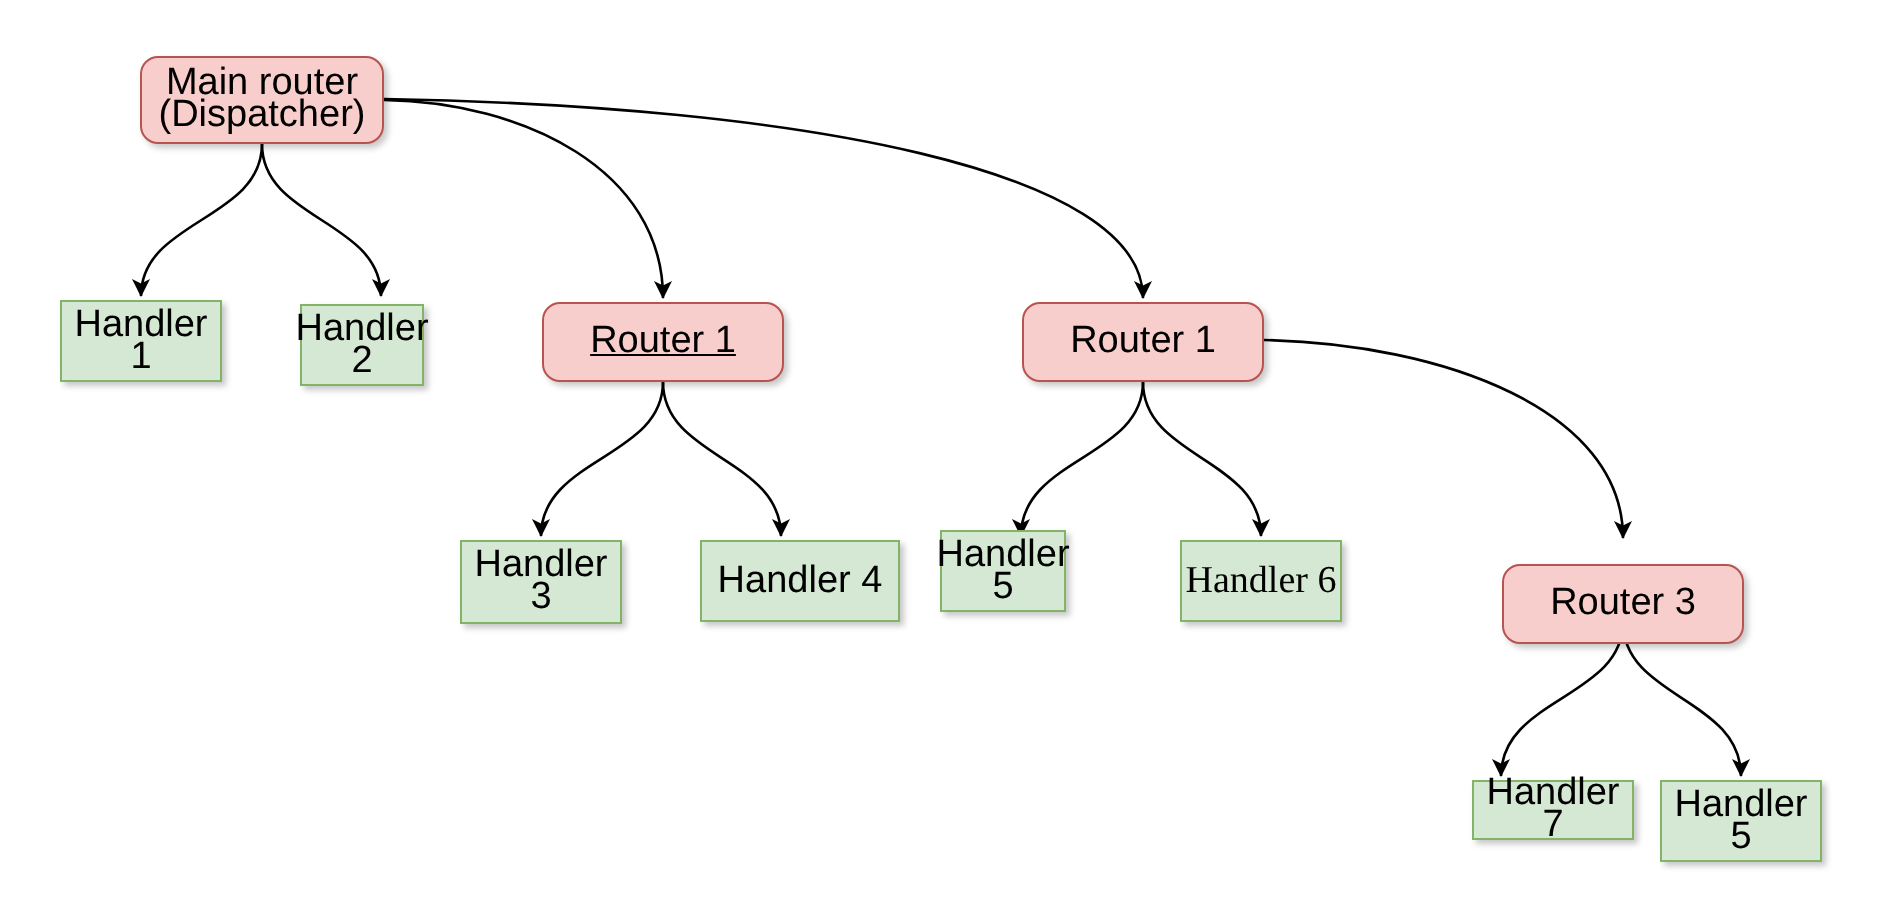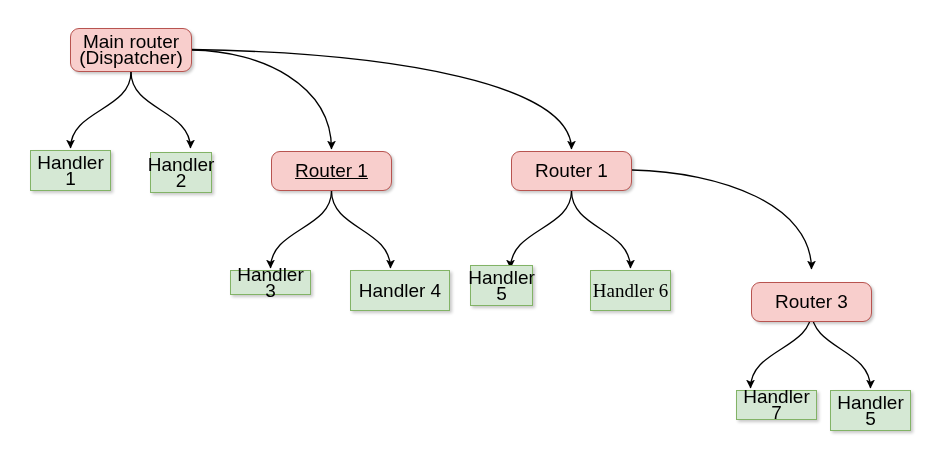--- a/index.html
+++ b/index.html
@@ -83,21 +83,21 @@
   </div>
 
   <div class="node router" style="left:271px; top:151px; width:121px; height:40px;text-decoration:underline;">
     <span>Router 1</span>
   </div>
 
   <div class="node router" style="left:511px; top:151px; width:121px; height:40px;">
     <span>Router 1</span>
   </div>
 
-  <div class="node handler" style="left:230px; top:270px; width:81px; height:25px;">
+  <div class="node handler" style="left:230px; top:270px; width:81px; height:42px;">
     <span>Handler 3</span>
   </div>
 
   <div class="node handler" style="left:350px; top:270px; width:100px; height:41px;">
     <span>Handler 4</span>
   </div>
 
   <div class="node handler" style="left:470px; top:265px; width:63px; height:41px;">
     <span>Handler 5</span>
   </div>

